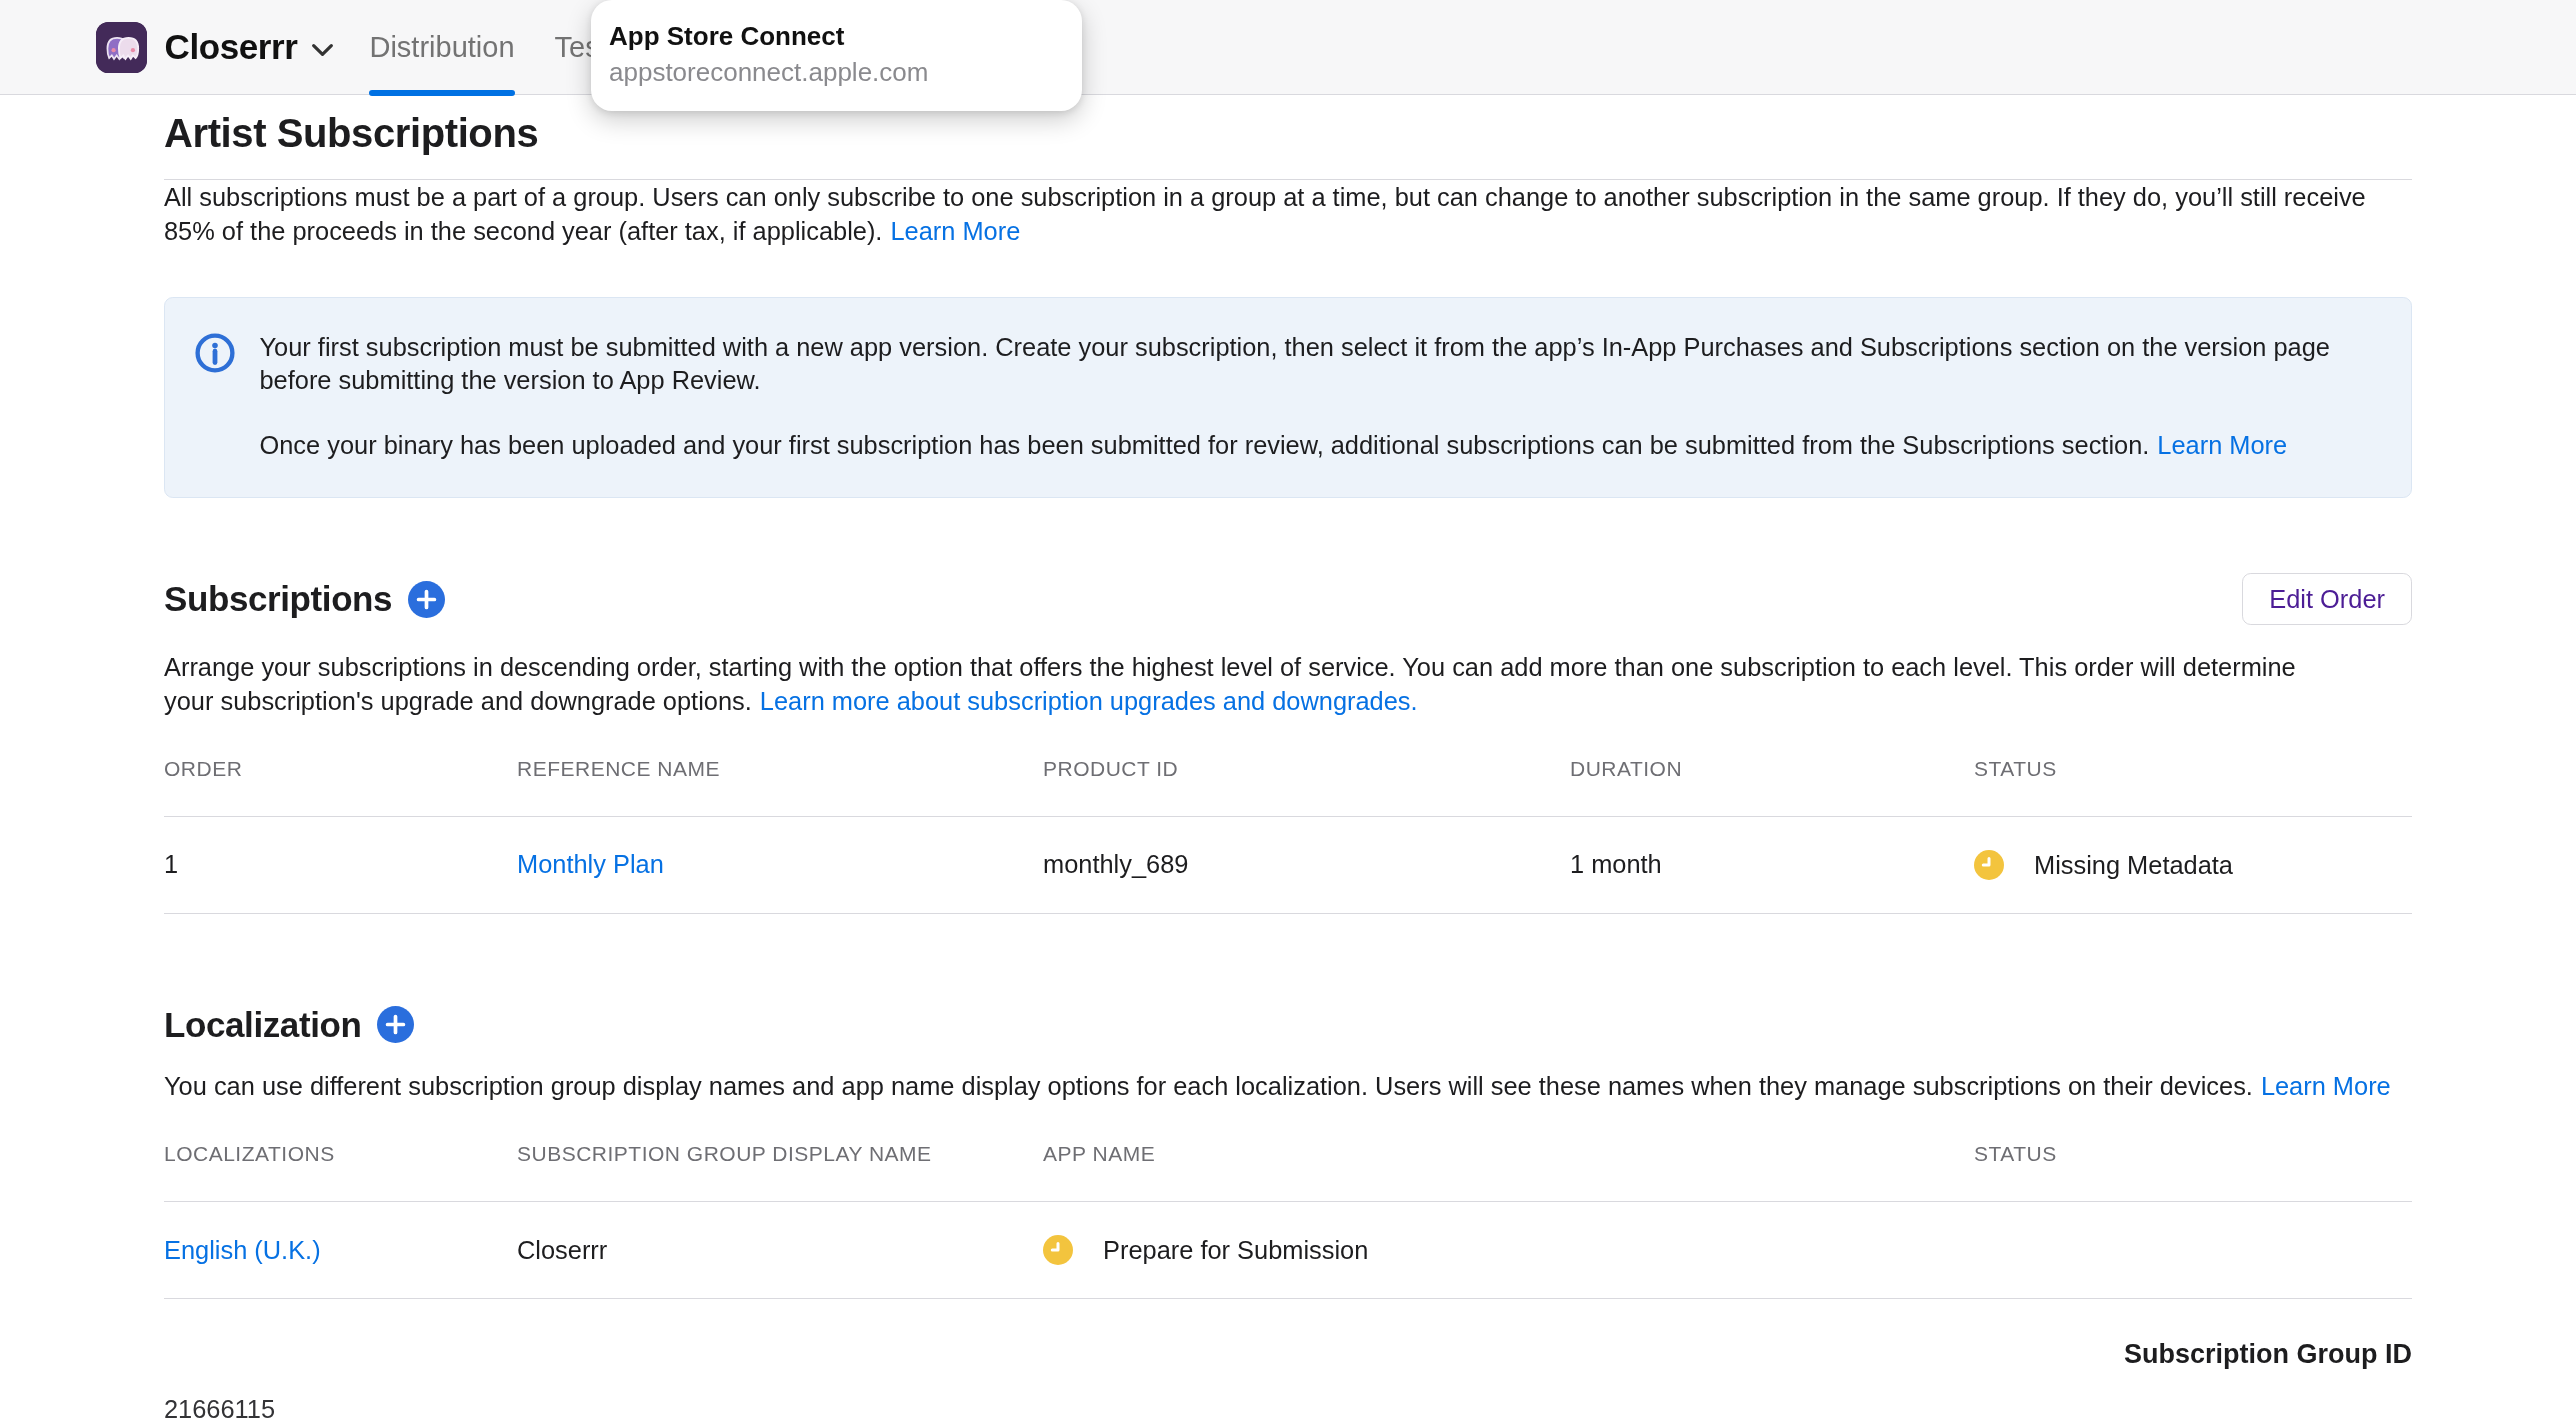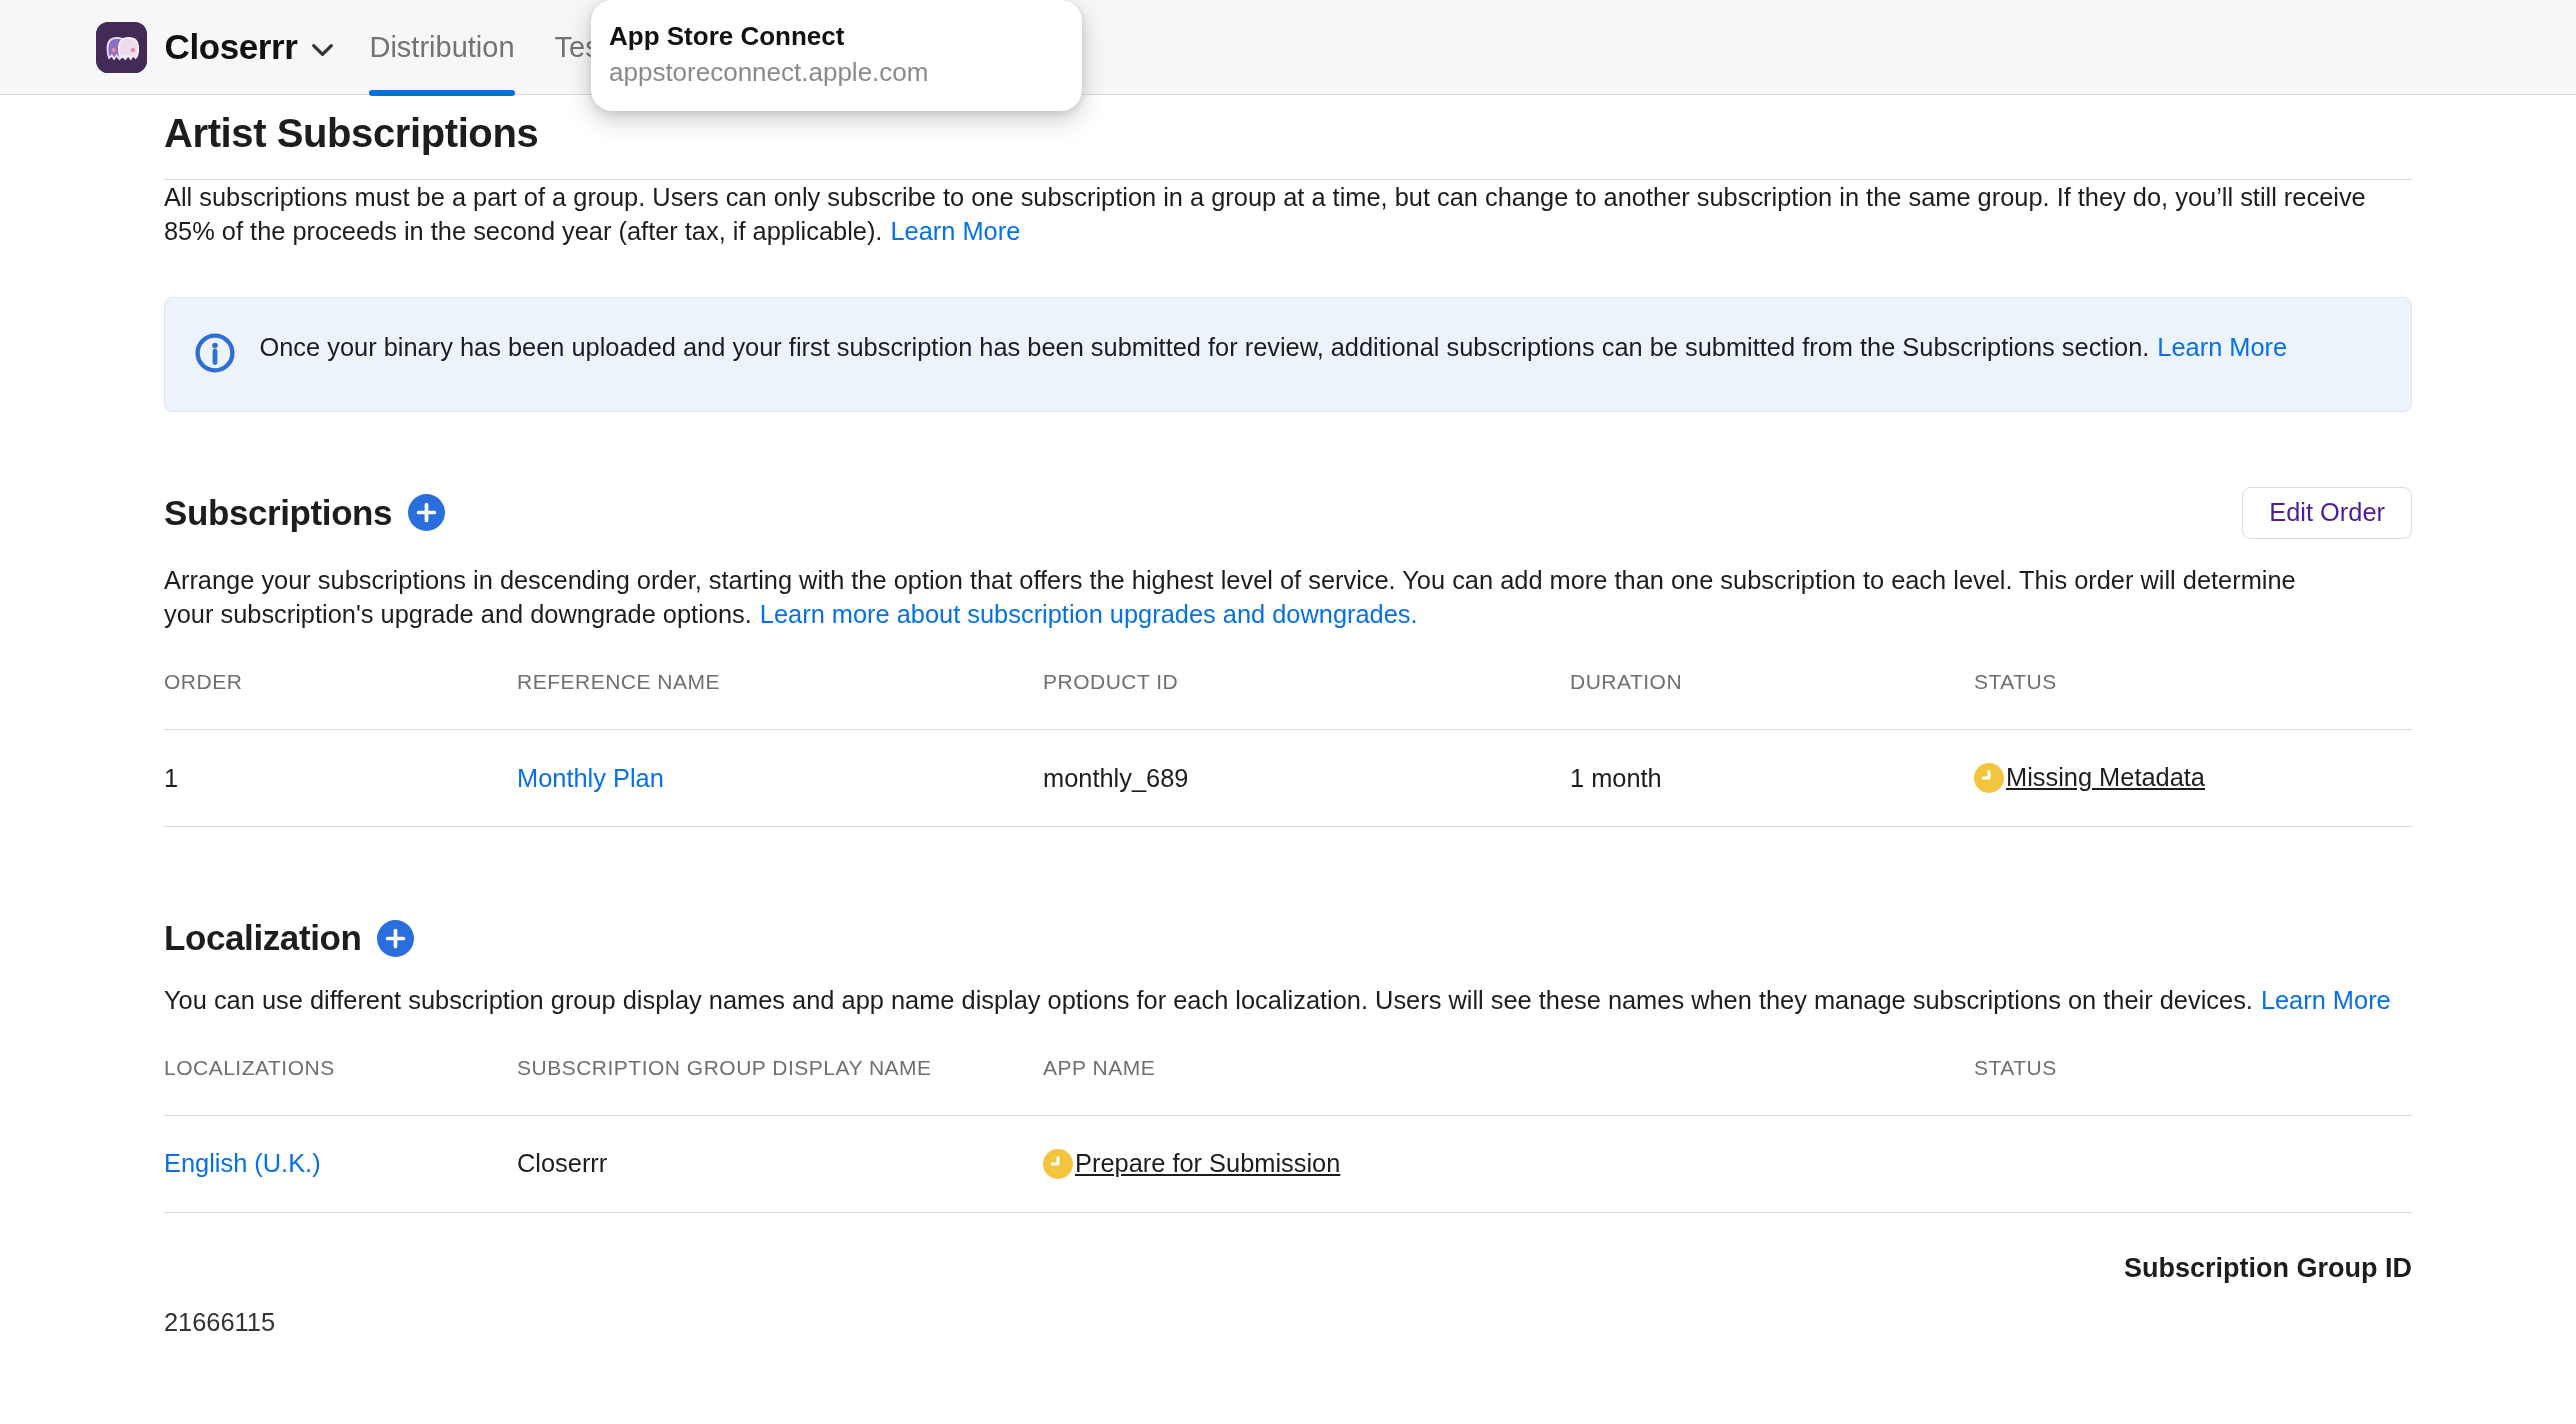--- a/index.html
+++ b/index.html
@@ -87,21 +87,21 @@
   }
   .section-desc { margin-top: 24.5px; font-size: 25.4px; line-height: 34px; max-width: 2164px; }
   
   .tbl { margin-top: 39px; }
   .tbl-grid-subs { display: grid; grid-template-columns: 353px 526px 527px 404px auto; }
   .tbl-grid-loc  { display: grid; grid-template-columns: 353px 526px 931px auto; }
   .tbl-head { font-size: 21px; color: #6e6e73; letter-spacing: 0.5px; padding-bottom: 35px; }
   .tbl-divider { border: none; border-top: 1.8px solid #d9d9de; }
   .tbl-row { font-size: 25.4px; align-items: center; padding: 33px 0; }
   .cell { display: flex; align-items: center; }
-  .status-cell { display: flex; align-items: flex-start; gap: 2px; text-decoration: underline; }
+  .status-cell { display: flex; align-items: flex-end; gap: 30px; }
   
   .group-id-label { margin-top: 40px; font-size: 27px; font-weight: bold; text-align: right; }
   .group-id-value { margin-top: 24.5px; font-size: 25.4px; color: #333336; }
   .subs-section { margin-top: 75px; }
   .loc-section { margin-top: 91px; }
 </style>
 </head>
 <body>
 
 <header class="app-header">
@@ -140,20 +140,21 @@
 
   <section class="info-banner">
     <div class="info-icon">
       <svg width="40" height="40" viewBox="0 0 46 46">
         <circle cx="23" cy="23" r="20" fill="none" stroke="#2e6fd6" stroke-width="5"></circle>
         <circle cx="23" cy="14.5" r="3.2" fill="#2e6fd6"></circle>
         <path d="M23 21v13" stroke="#2e6fd6" stroke-width="5.5" stroke-linecap="round"></path>
       </svg>
     </div>
     <div class="info-text">
+      <p>Your first subscription must be submitted with a new app version. Create your subscription, then select it from the app’s In-App Purchases and Subscriptions section on the version page before submitting the version to App Review.</p>
       <p><span>Once your binary has been uploaded and your first subscription has been submitted for review, additional subscriptions can be submitted from the Subscriptions section.</span><a class="link sp">Learn More</a></p>
     </div>
   </section>
 
   <section class="subs-section">
     <div class="section-head">
       <div class="section-head-left">
         <h2 class="section-title">Subscriptions</h2>
         <button class="add-btn">
           <svg width="37" height="37" viewBox="0 0 42 42">

